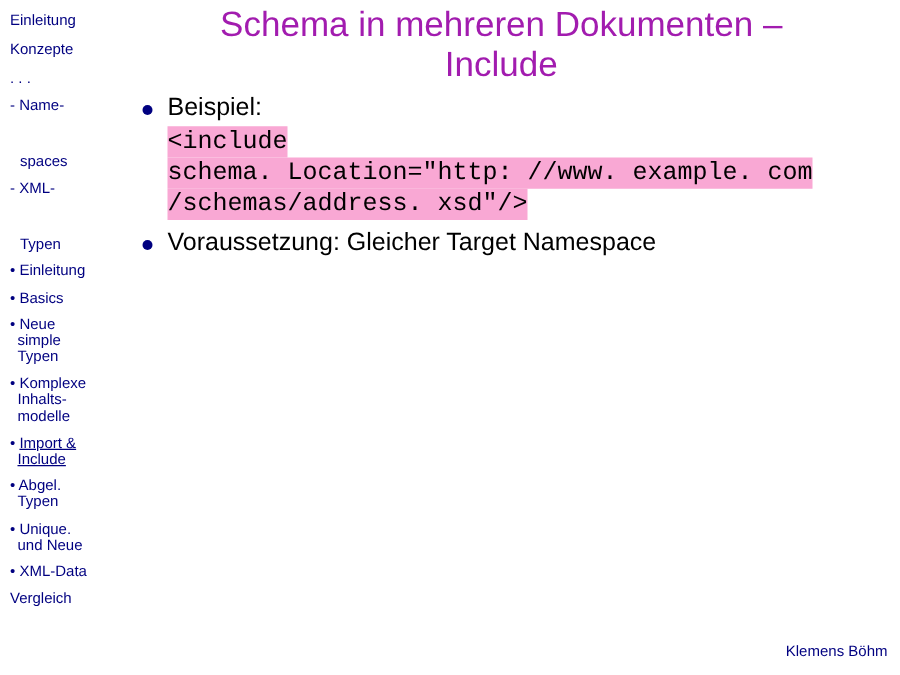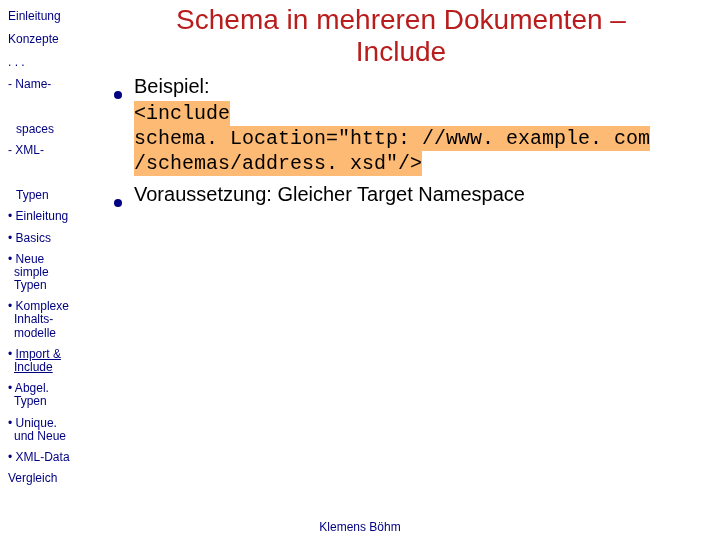--- a/index.html
+++ b/index.html
@@ -47,33 +47,33 @@
   }
   .sidebar .underline { text-decoration: underline; }
   .main {
     flex: 1 1 auto;
     padding: 4px 8px 0 0;
     position: relative;
   }
   .title {
     text-align: center;
     font-size: 28px;
-    color: #b91c1c;
+    color: #a21caf;
     font-weight: 400;
     margin-bottom: 6px;
     line-height: 1.15;
   }
   .content {
     padding-left: 24px;
     font-size: 20px;
     color: #000000;
   }
   .bullet-row {
     display: flex;
-    align-items: flex-end;
+    align-items: flex-start;
     margin-bottom: 2px;
   }
   .bullet-dot {
     width: 8px;
     height: 8px;
     border-radius: 50%;
     background: #000080;
     margin-top: 10px;
     margin-right: 12px;
     flex: 0 0 auto;
@@ -84,31 +84,32 @@
   }
   .codeblock {
     margin-left: 20px;
     margin-bottom: 6px;
     font-family: "Courier New", Courier, monospace;
     font-size: 20px;
     line-height: 1.25;
   }
   .codeblock .codeline {
     display: inline-block;
-    background: #fdba74;
+    background: #f9a8d4;
     white-space: pre;
   }
   .footer {
     height: 26px;
     display: flex;
-    justify-content: center;
+    justify-content: flex-start;
     align-items: flex-end;
     padding: 0 10px 6px 10px;
     font-size: 12px;
     color: #000080;
+    flex-direction: column;
   }
 </style>
 </head>
 <body>
 
 <div class="slide">
   <div class="upper">
 
     <div class="sidebar">
       <div class="top-item">Einleitung</div>

